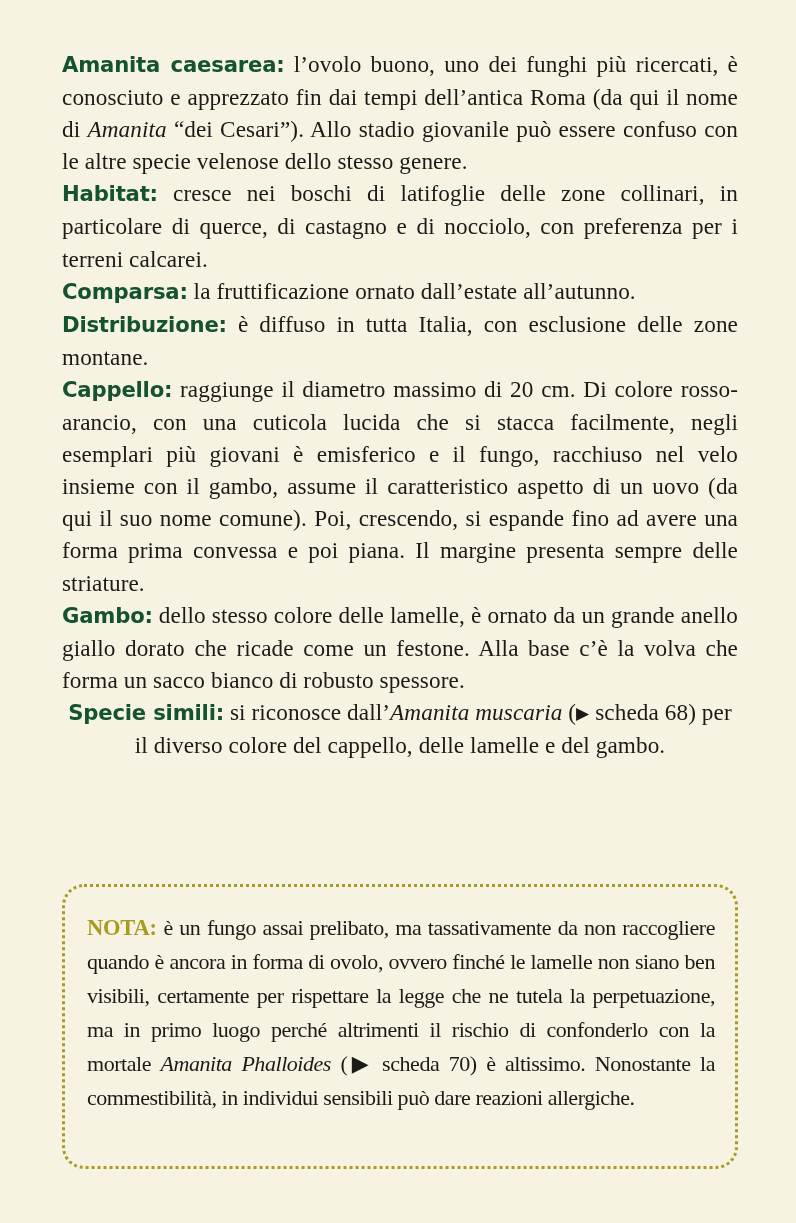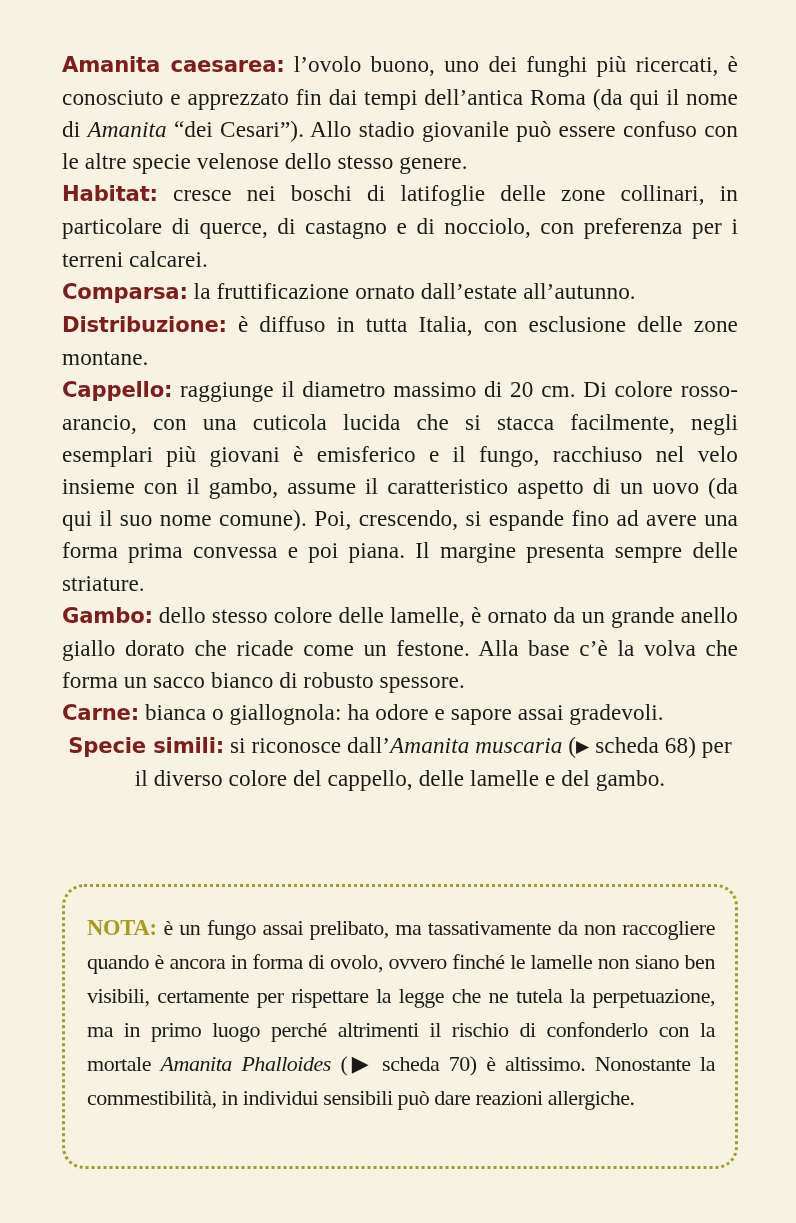--- a/index.html
+++ b/index.html
@@ -39,21 +39,21 @@
   .body-column p {
     margin: 0;
     text-align: justify;
     text-indent: 0;
   }
   .body-column p:last-child {
     text-align: center;
   }
 
   .lbl {
-    color: #7f1d1d;
+    color: #14532d;
     font-family: "DejaVu Sans", "Liberation Sans", sans-serif;
     font-weight: bold;
     font-size: 21.2px;
     letter-spacing: -0.2px;
     margin-top: 39px;
   }
 
   .sci {
     font-style: italic;
   }
@@ -121,21 +121,20 @@
 
     <p><span class="lbl">Comparsa:</span><span> la fruttificazione ornato dall’estate all’autunno.</span></p>
 
     <p><span class="lbl">Distribuzione:</span><span> è diffuso in tutta Italia, con esclusione delle zone montane.</span></p>
 
     <p><span class="lbl">Cappello:</span><span> raggiunge il diametro massimo di 20 cm. Di colore rosso-arancio, con una cuticola lucida che si stacca facilmente, negli esemplari più giovani è emisferico e il fungo, racchiuso nel velo insieme con il gambo, assume il caratteristico aspetto di un uovo (da qui il suo nome comune). Poi, crescendo, si espande fino ad avere una forma prima convessa e poi piana. Il margine presenta sempre delle striature.</span></p>
 
 
     <p><span class="lbl">Gambo:</span><span> dello stesso colore delle lamelle, è ornato da un grande anello giallo dorato che ricade come un festone. Alla base c’è la volva che forma un sacco bianco di robusto spessore.</span></p>
 
-    <p><span class="lbl">Carne:</span><span> bianca o giallognola: ha odore e sapore assai gradevoli.</span></p>
 
     <p><span class="lbl">Specie simili:</span><span> si riconosce dall’</span><span class="sci">Amanita muscaria</span><span> (</span><span class="ref-arrow">▶</span><span> scheda 68) per il diverso colore del cappello, delle lamelle e del gambo.</span></p>
 
   </div>
 
   <div class="nota-box">
     <div class="nota-text">
       <p><span class="nota-lbl">NOTA:</span><span> è un fungo assai prelibato, ma tassativamente da non raccogliere quando è ancora in forma di ovolo, ovvero finché le lamelle non siano ben visibili, certamente per rispettare la legge che ne tutela la perpetuazione, ma in primo luogo perché altrimenti il rischio di confonderlo con la mortale </span><span class="nota-sci">Amanita Phalloides</span><span> (</span><span>▶</span><span> scheda 70</span><span>) è altissimo. Nonostante la commestibilità, in individui sensibili può dare reazioni allergiche.</span></p>
     </div>
   </div>

